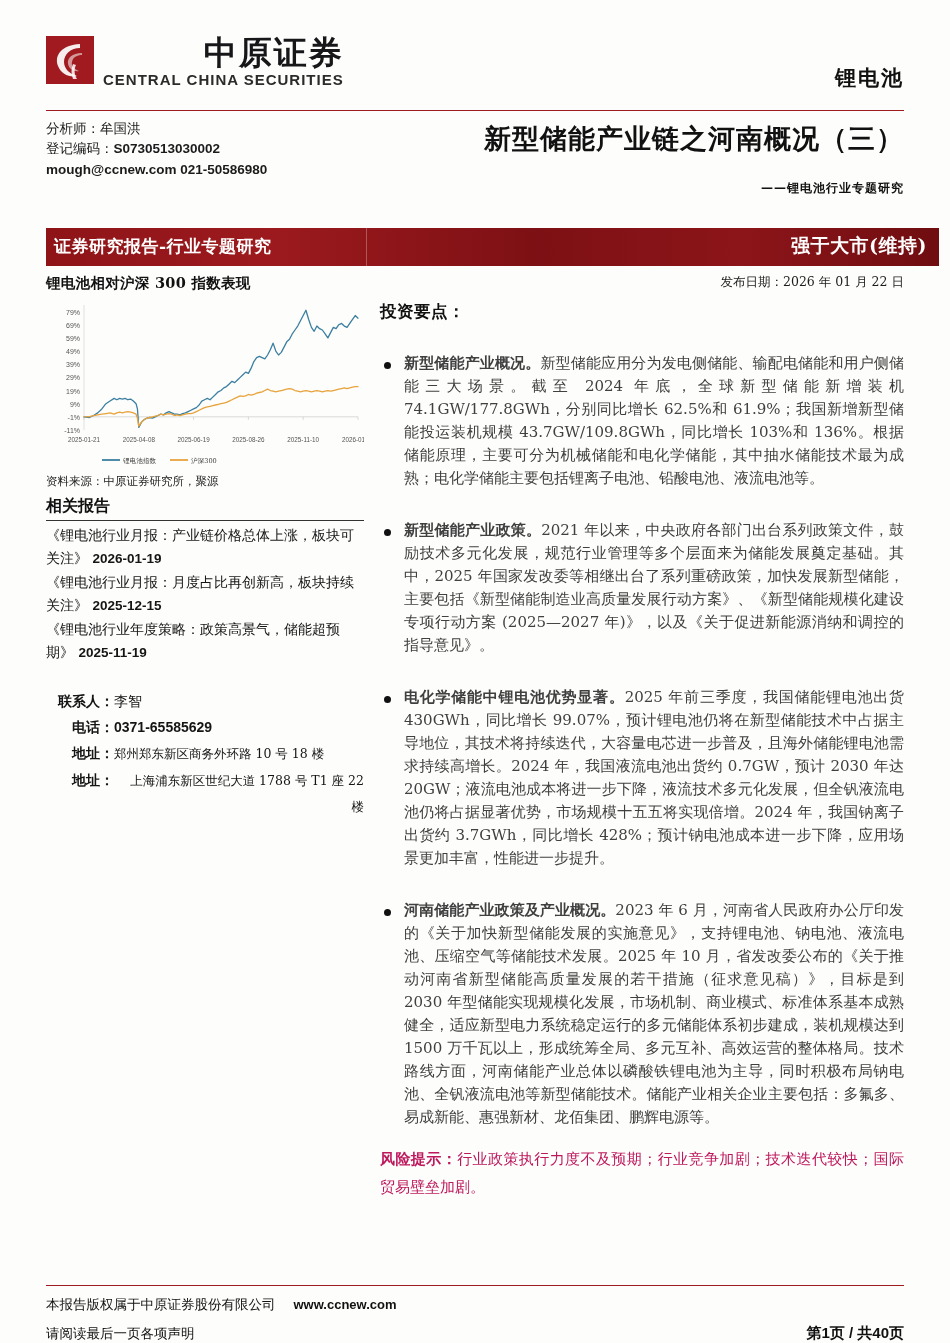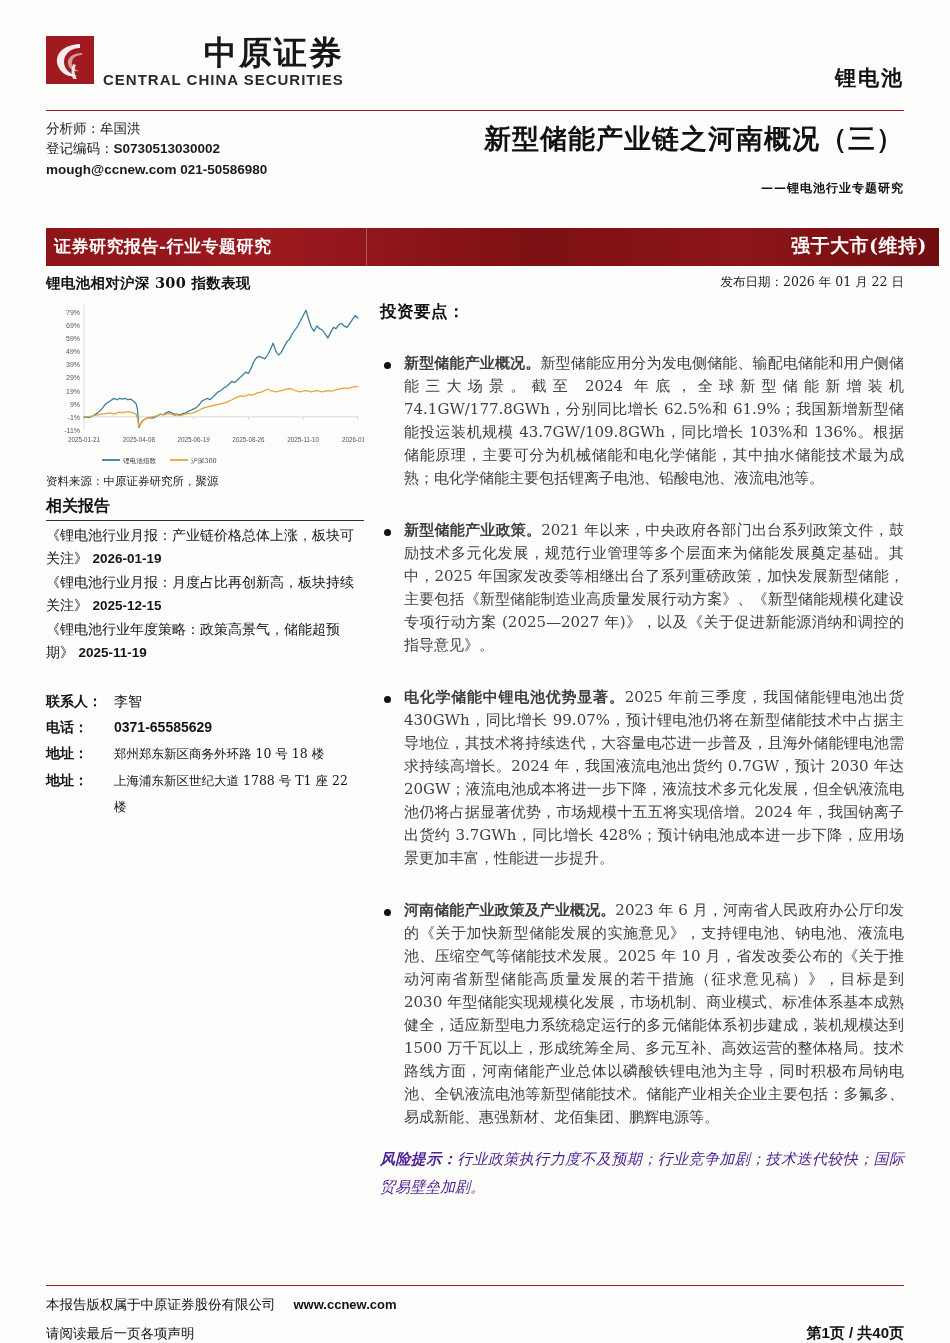--- a/index.html
+++ b/index.html
@@ -202,20 +202,21 @@
     font-family: "Liberation Sans", sans-serif;
     font-weight: bold;
     font-size: 13.5px;
   }
   .contact {
     margin-top: 24px;
     font-family: "DejaVu Serif", serif;
     font-size: 14px;
     line-height: 26px;
     color: #151515;
+    text-align: right;
   }
   .contact-row {
     display: flex;
     align-items: baseline;
   }
   .contact-row .ck {
     font-weight: bold;
     width: 68px;
     flex: none;
   }
@@ -271,23 +272,22 @@
     background: #111;
   }
   .bullet b {
     font-weight: bold;
   }
   .risk {
     font-family: "DejaVu Serif", serif;
     font-size: 15px;
     line-height: 27.5px;
     text-align: justify;
-    color: #4c1d95;
+    color: #be185d;
     margin-top: 4px;
-    font-style: italic;
   }
   .risk b { font-weight: bold; }
 
   
   .footer-rule {
     position: absolute;
     left: 46px; right: 46px;
     top: 1285px;
     border-top: 1.4px solid #9e1b1f;
   }

